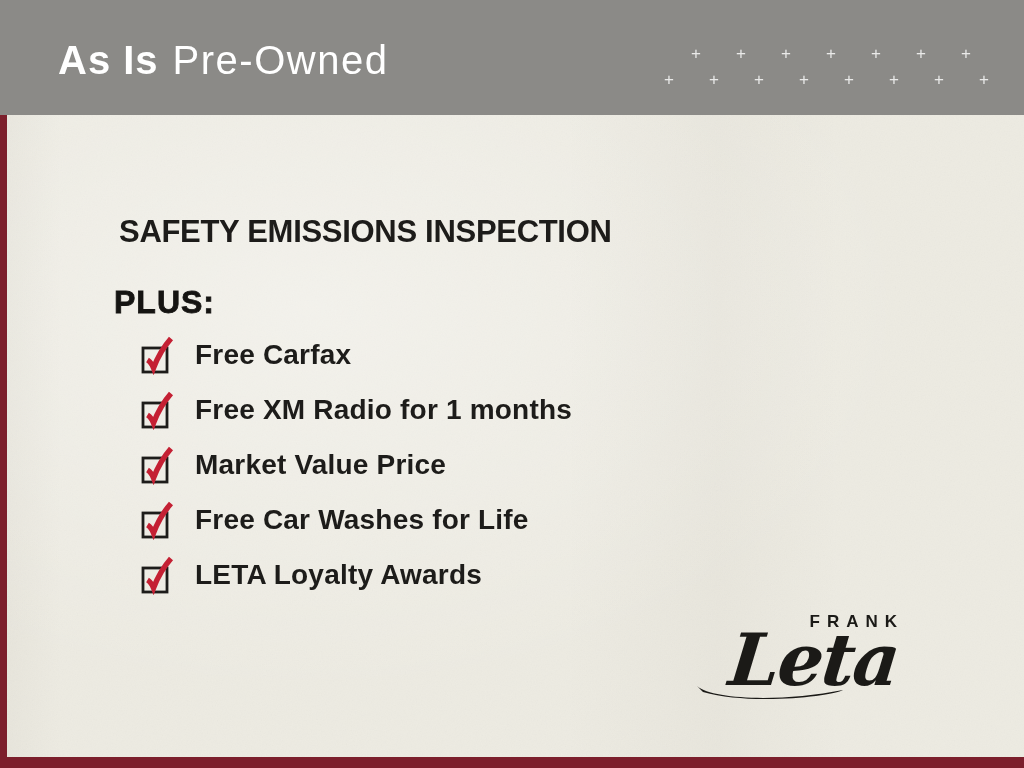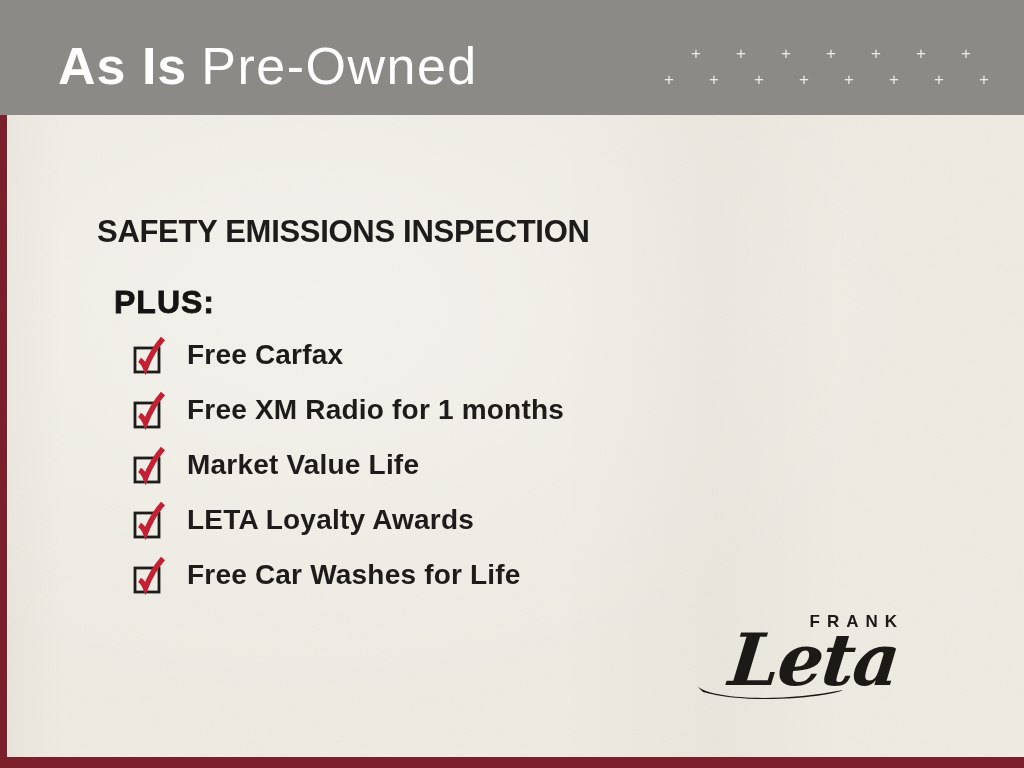--- a/index.html
+++ b/index.html
@@ -18,21 +18,21 @@
   }
   .texture-svg{position:absolute;inset:0;pointer-events:none;}
 
   
   .header-bar{
     position:absolute;top:0;left:0;width:1024px;height:115px;
     background:#8b8a87;
   }
   .slide-title{
     position:absolute;left:58px;top:40px;
-    color:#ffffff;font-size:52px;line-height:1;white-space:nowrap;
+    color:#ffffff;font-size:40px;line-height:1;white-space:nowrap;
     letter-spacing:0.5px;
   }
   .title-bold{font-weight:700;letter-spacing:1px;}
   .title-light{font-weight:400;margin-left:14px;letter-spacing:1.5px;}
 
   .plus-decoration{
     position:absolute;top:45px;right:34px;
     display:flex;flex-direction:column;gap:9px;align-items:flex-end;
     color:rgba(255,255,255,0.82);
   }
@@ -43,33 +43,33 @@
   
   .left-accent-bar{
     position:absolute;left:0;top:115px;width:7px;height:653px;background:#7c1f2c;
   }
   .bottom-accent-bar{
     position:absolute;left:0;bottom:0;width:1024px;height:11px;background:#7c1f2c;
   }
 
   
   .section-heading{
-    position:absolute;left:97px;top:214px;
+    position:absolute;left:119px;top:214px;
     color:#1d1c1a;font-size:31px;font-weight:700;letter-spacing:-0.3px;
     white-space:nowrap;
   }
   .plus-label{
     position:absolute;left:114px;top:284px;
     color:#151412;font-size:32px;font-weight:700;letter-spacing:1px;
     -webkit-text-stroke:0.8px #151412;
     white-space:nowrap;
   }
 
   .checklist{
-    position:absolute;left:131px;top:334px;
+    position:absolute;left:139px;top:334px;
     display:flex;flex-direction:column;gap:14px;
   }
   .checklist-item{
     display:flex;align-items:center;gap:16px;height:41px;
     color:#1d1c1a;font-size:28px;font-weight:700;letter-spacing:0.2px;
     white-space:nowrap;
   }
   .checkbox-icon{flex:0 0 auto;width:40px;height:41px;}
 
   
@@ -152,35 +152,35 @@
         <rect x="4" y="14" width="24" height="24" fill="none" stroke="#1d1c1a" stroke-width="2.8"></rect>
         <path d="M8.5 26 Q12 28 14.5 34 Q21 17 32 4.5" fill="none" stroke="#c42033" stroke-width="5.4" stroke-linecap="butt"></path>
       </svg>
       <span>Free XM Radio for 1 months</span>
     </div>
     <div class="checklist-item">
       <svg class="checkbox-icon" viewBox="0 0 40 41">
         <rect x="4" y="14" width="24" height="24" fill="none" stroke="#1d1c1a" stroke-width="2.8"></rect>
         <path d="M8.5 26 Q12 28 14.5 34 Q21 17 32 4.5" fill="none" stroke="#c42033" stroke-width="5.4" stroke-linecap="butt"></path>
       </svg>
-      <span>Market Value Life</span>
+      <span>Market Value Price</span>
+    </div>
+    <div class="checklist-item">
+      <svg class="checkbox-icon" viewBox="0 0 40 41">
+        <rect x="4" y="14" width="24" height="24" fill="none" stroke="#1d1c1a" stroke-width="2.8"></rect>
+        <path d="M8.5 26 Q12 28 14.5 34 Q21 17 32 4.5" fill="none" stroke="#c42033" stroke-width="5.4" stroke-linecap="butt"></path>
+      </svg>
+      <span>Free Car Washes for Life</span>
     </div>
     <div class="checklist-item">
       <svg class="checkbox-icon" viewBox="0 0 40 41">
         <rect x="4" y="14" width="24" height="24" fill="none" stroke="#1d1c1a" stroke-width="2.8"></rect>
         <path d="M8.5 26 Q12 28 14.5 34 Q21 17 32 4.5" fill="none" stroke="#c42033" stroke-width="5.4" stroke-linecap="butt"></path>
       </svg>
       <span>LETA Loyalty Awards</span>
-    </div>
-    <div class="checklist-item">
-      <svg class="checkbox-icon" viewBox="0 0 40 41">
-        <rect x="4" y="14" width="24" height="24" fill="none" stroke="#1d1c1a" stroke-width="2.8"></rect>
-        <path d="M8.5 26 Q12 28 14.5 34 Q21 17 32 4.5" fill="none" stroke="#c42033" stroke-width="5.4" stroke-linecap="butt"></path>
-      </svg>
-      <span>Free Car Washes for Life</span>
     </div>
   </div>
 
   <div class="brand-logo">
     <span class="brand-name-top">FRANK</span>
     <span class="brand-name-script">Leta</span>
     <svg class="logo-swash-icon" width="160" height="24" viewBox="0 0 160 24">
       <path d="M4 6 C20 20, 90 22, 150 10 C140 16, 60 26, 10 12 Z" fill="#1b1a17"></path>
     </svg>
   </div>

